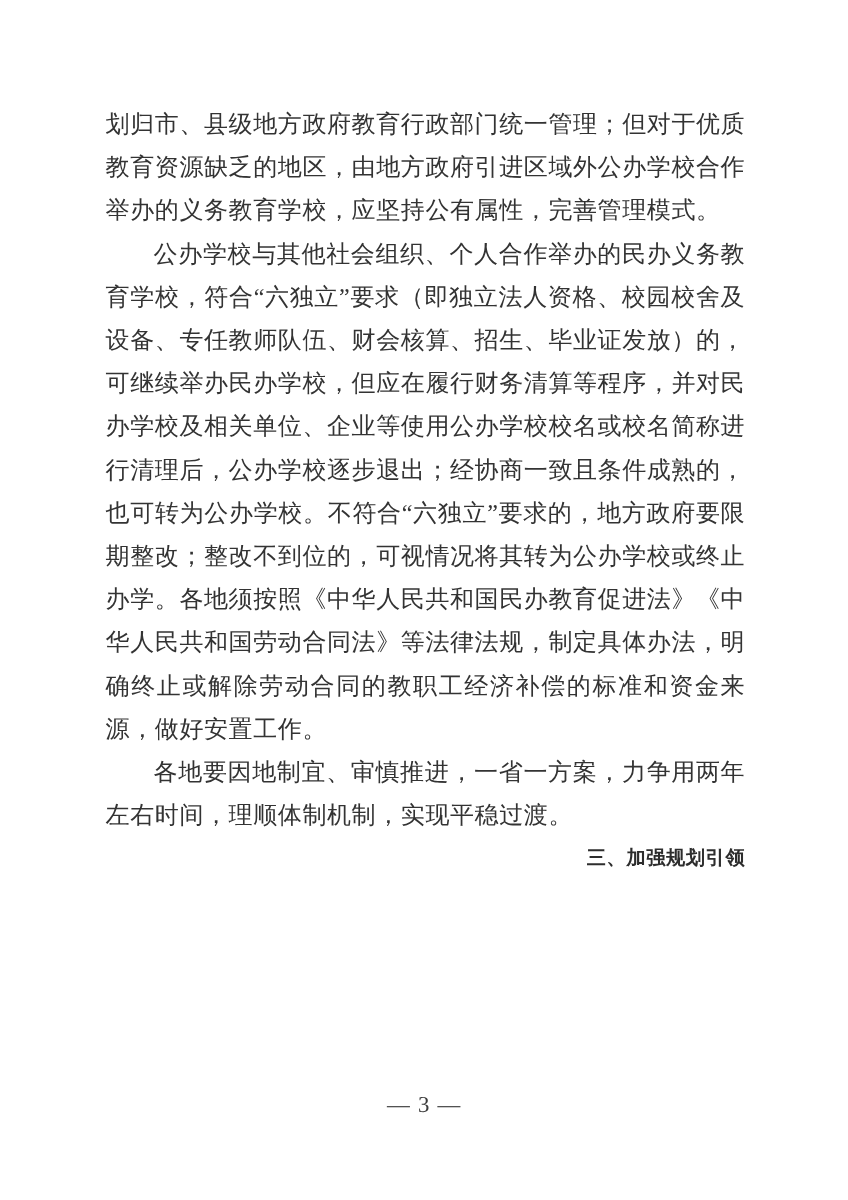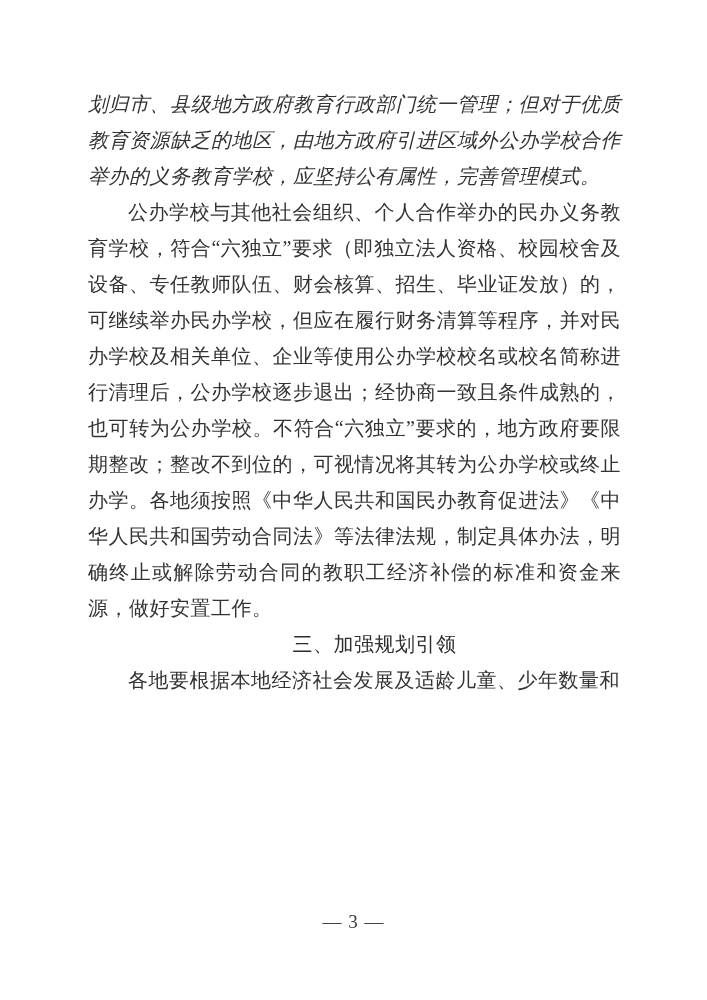--- a/index.html
+++ b/index.html
@@ -26,31 +26,30 @@
     color: #333333;
     text-align: justify;
     text-justify: inter-ideograph;
   }
   .para {
     margin: 0;
     text-indent: 2em;
   }
   .para.no-indent {
     text-indent: 0;
-    font-style: italic;
   }
   .heading {
     margin: 0;
     font-family: "Liberation Sans", "DejaVu Sans", sans-serif;
-    font-size: 20px;
+    font-size: 16px;
     line-height: 36px;
-    font-weight: 400;
+    font-weight: 700;
     text-indent: 2em;
     color: #2d2d2d;
-    text-align: center;
+    text-align: right;
     letter-spacing: 0.5px;
   }
   .footer {
     position: absolute;
     left: 0;
     top: 908px;
     width: 707px;
     text-align: center;
     font-family: "Liberation Serif", "DejaVu Serif", serif;
     font-size: 19px;
@@ -59,17 +58,17 @@
     letter-spacing: 1px;
   }
 </style>
 </head>
 <body>
 
 <div class="page">
   <div class="content">
     <p class="para no-indent">划归市、县级地方政府教育行政部门统一管理；但对于优质教育资源缺乏的地区，由地方政府引进区域外公办学校合作举办的义务教育学校，应坚持公有属性，完善管理模式。</p>
     <p class="para">公办学校与其他社会组织、个人合作举办的民办义务教育学校，符合“六独立”要求（即独立法人资格、校园校舍及设备、专任教师队伍、财会核算、招生、毕业证发放）的，可继续举办民办学校，但应在履行财务清算等程序，并对民办学校及相关单位、企业等使用公办学校校名或校名简称进行清理后，公办学校逐步退出；经协商一致且条件成熟的，也可转为公办学校。不符合“六独立”要求的，地方政府要限期整改；整改不到位的，可视情况将其转为公办学校或终止办学。各地须按照《中华人民共和国民办教育促进法》《中华人民共和国劳动合同法》等法律法规，制定具体办法，明确终止或解除劳动合同的教职工经济补偿的标准和资金来源，做好安置工作。</p>
+    <p class="para">各地要因地制宜、审慎推进，一省一方案，力争用两年左右时间，理顺体制机制，实现平稳过渡。</p>
     <h2 class="heading">三、加强规划引领</h2>
-    <p class="para">各地要根据本地经济社会发展及适龄儿童、少年数量和</p>
   </div>
   <div class="footer">— 3 —</div>
 </div>
 
 </body></html>

